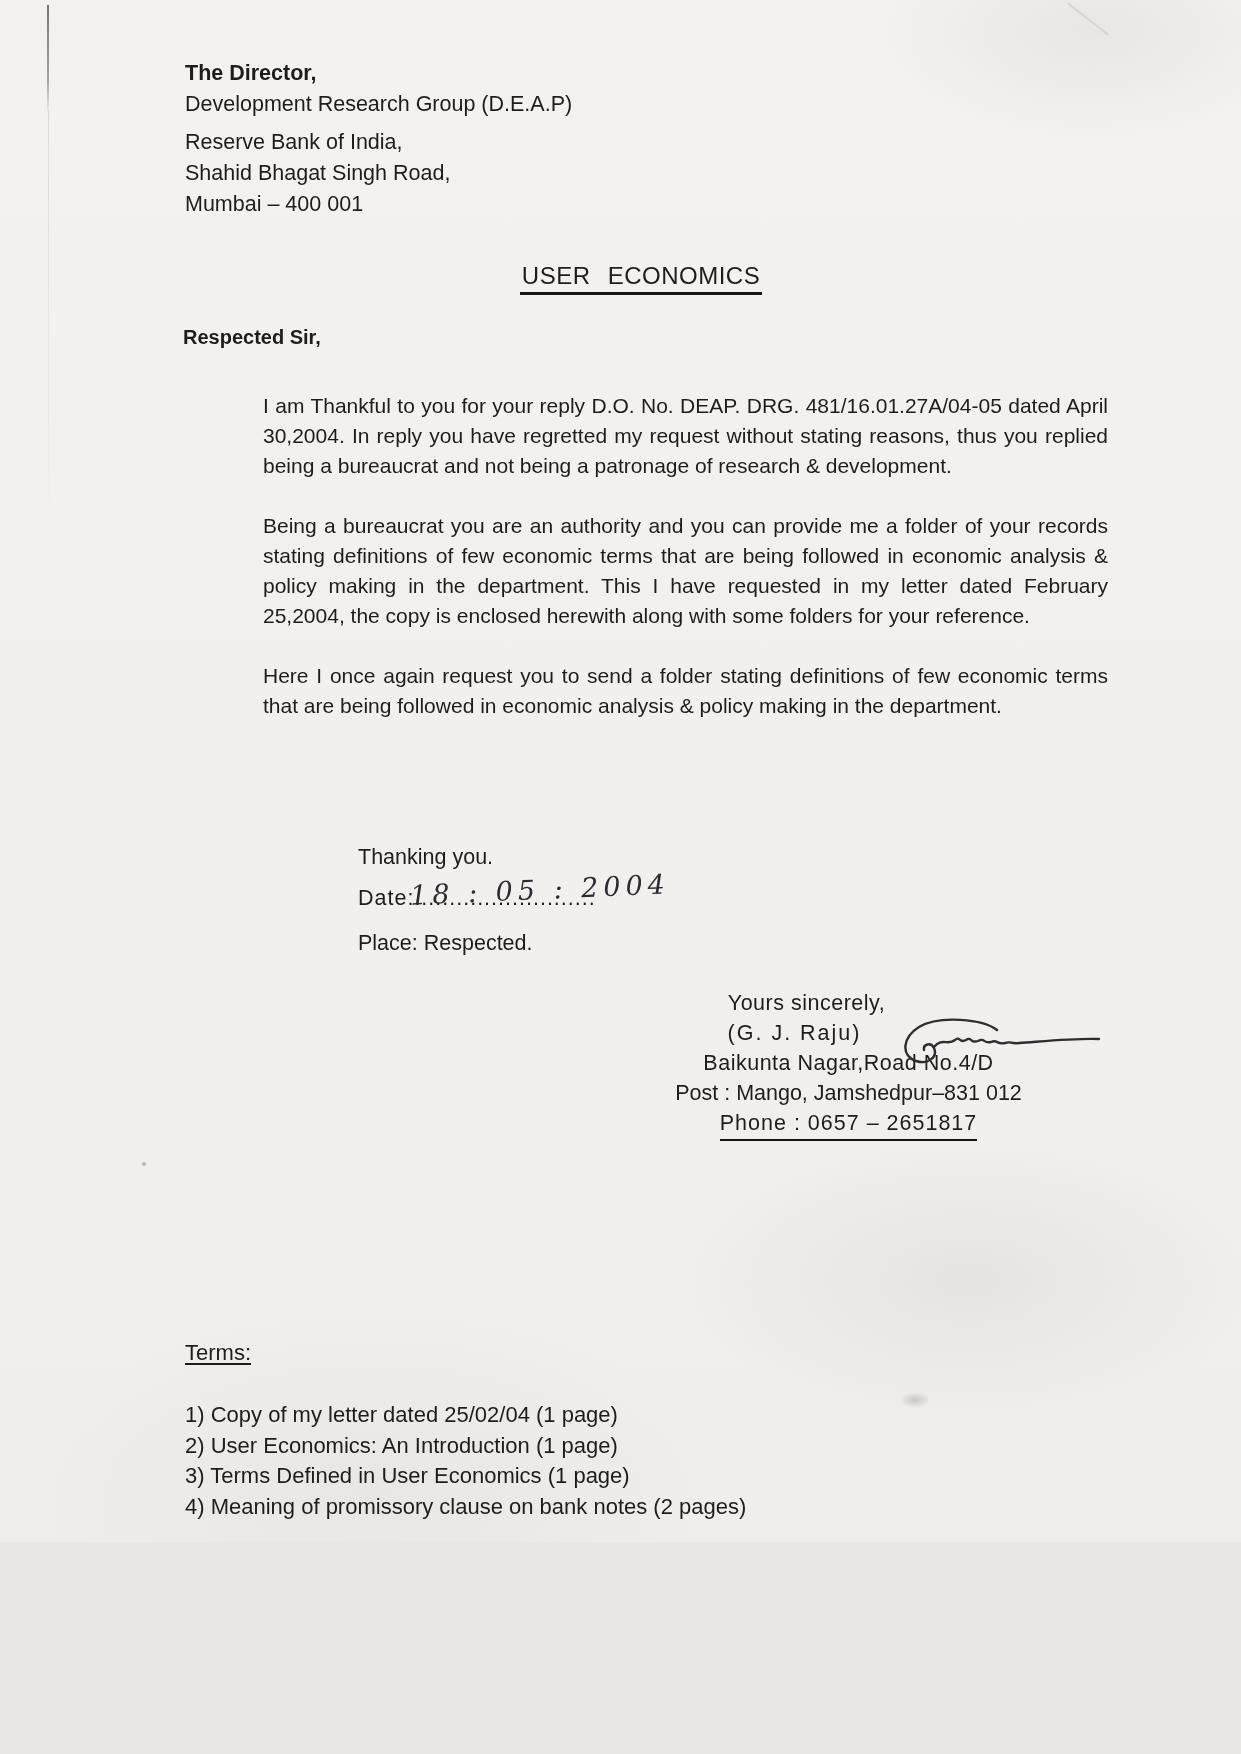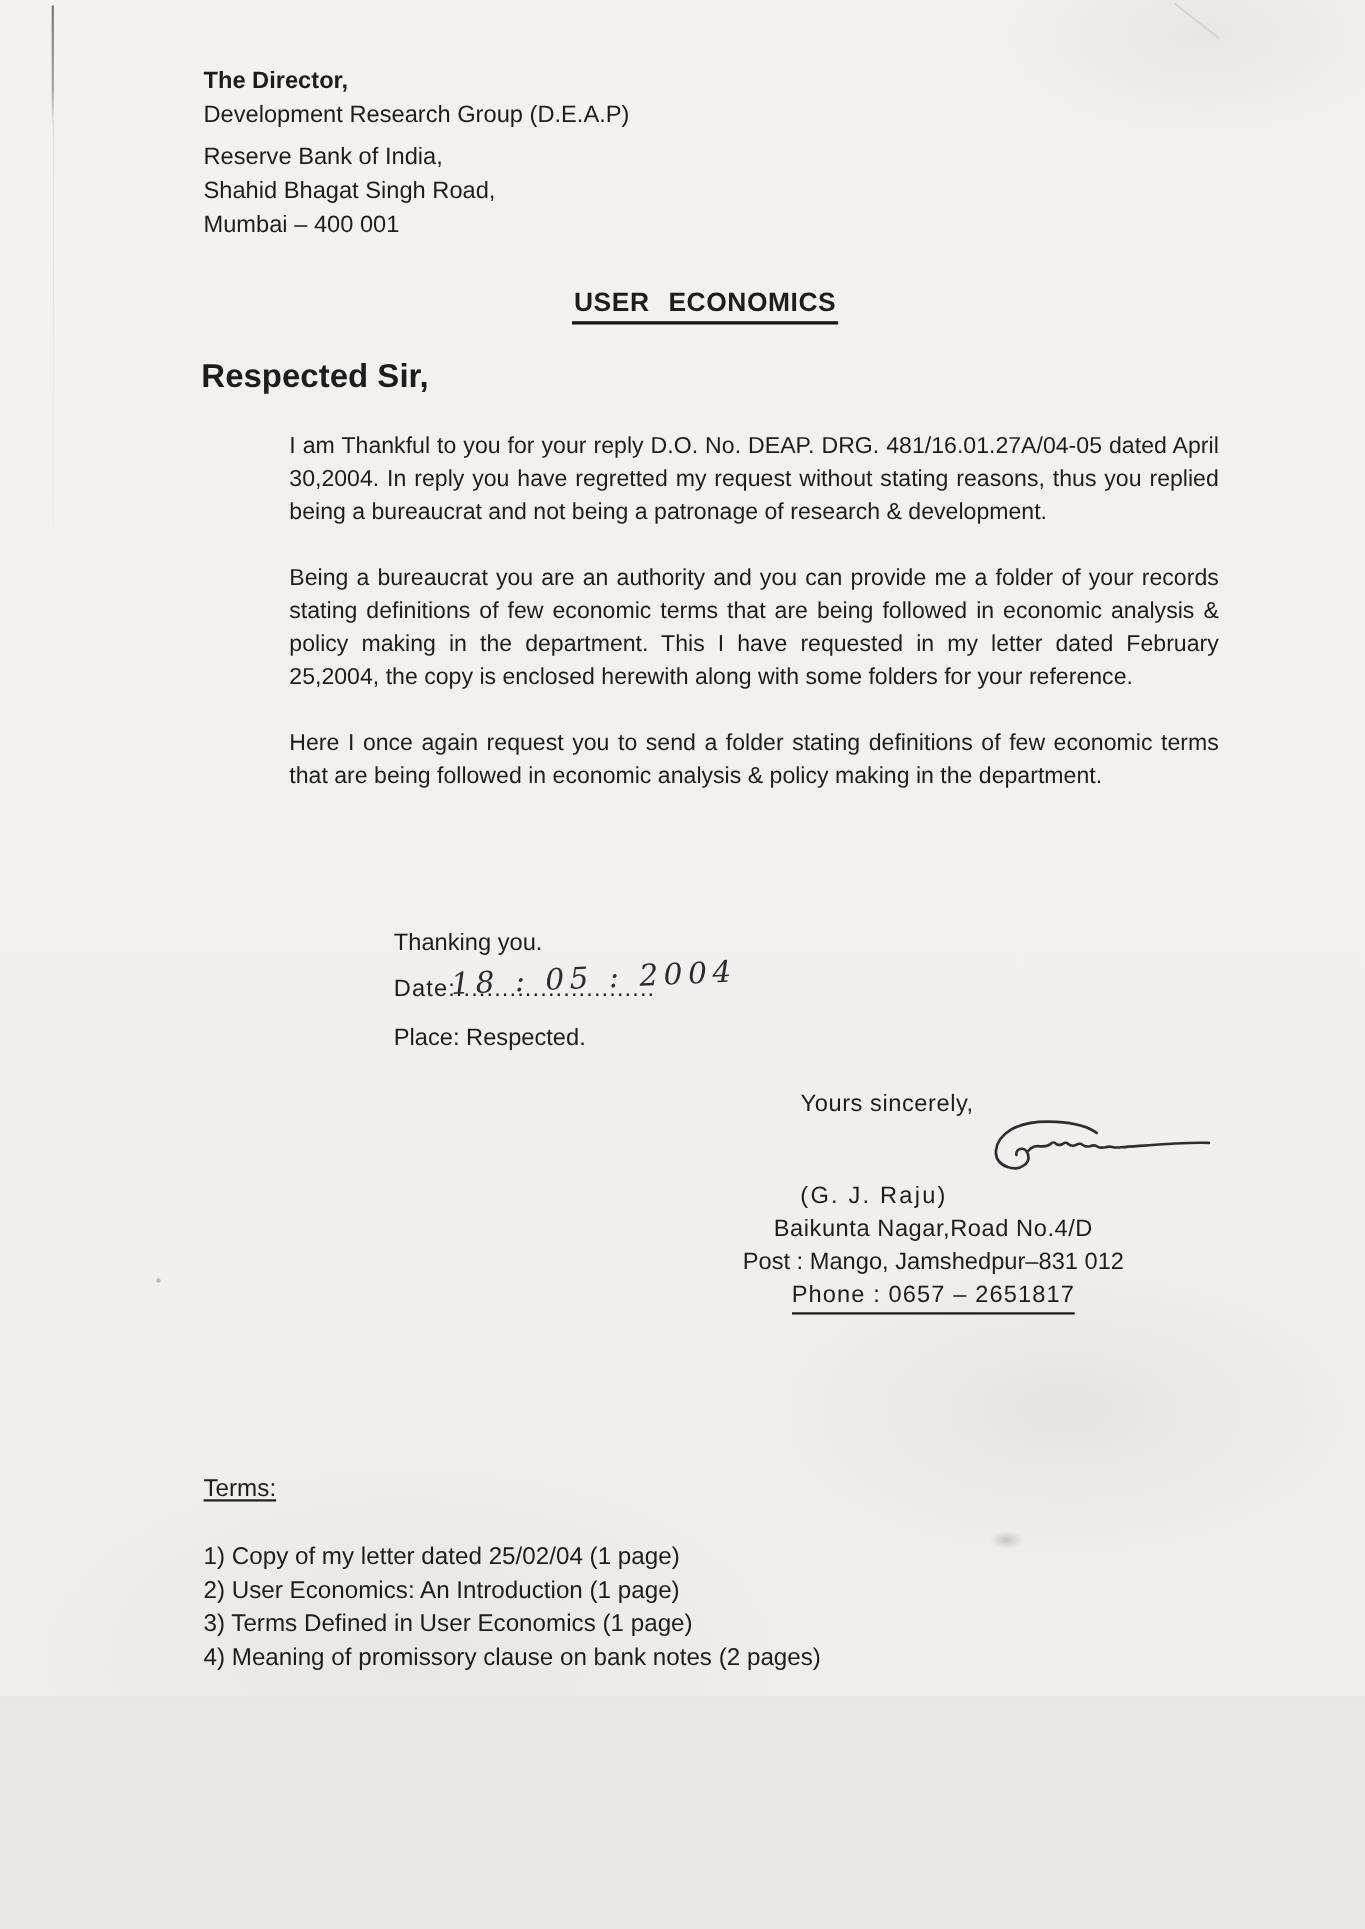--- a/index.html
+++ b/index.html
@@ -46,25 +46,25 @@
 
   
   .recipient { left: 185px; top: 58px; font-size: 21.5px; line-height: 31px; }
   .recipient .bold { font-weight: bold; }
   .recipient .gap { height: 7px; }
 
   
   .subject-wrap { left: 185px; top: 262px; width: 912px; text-align: center; }
   .subject {
     display: inline-block;
-    font-weight: bold; font-size: 24px; letter-spacing: .5px; word-spacing: 10px;
+    font-weight: normal; font-size: 24px; letter-spacing: .5px; word-spacing: 10px;
     border-bottom: 3px solid #151515; padding: 0 2px 2px 2px;
   }
 
-  .salutation { left: 183px; top: 326px; font-size: 30px; font-weight: bold; }
+  .salutation { left: 183px; top: 326px; font-size: 20px; font-weight: bold; }
 
   
   .body-block { left: 263px; top: 391px; width: 845px; }
   .body-block p {
     margin: 0 0 30px 0;
     font-size: 21px; line-height: 30px;
     text-align: justify;
   }
 
   
@@ -76,21 +76,21 @@
     position: absolute; left: 52px; top: -12px;
     font-family: "DejaVu Serif", serif; font-style: italic;
     font-size: 27px; color: #2c2c30; letter-spacing: 5px;
     transform: rotate(-2.5deg); white-space: nowrap;
   }
 
   
   .signoff { left: 600px; top: 988px; width: 497px; text-align: center; font-size: 21.5px; line-height: 30px; }
   .signoff .valediction { padding-right: 84px; letter-spacing: .5px; }
   .signoff .sig-svg { position: absolute; right: -10px; top: 28px; }
-  .signoff .name { margin-top: 54px; padding-right: 108px; letter-spacing: 2px; }
+  .signoff .name { padding-right: 108px; letter-spacing: 2px; }
   .signoff .addr1 { letter-spacing: .5px; }
   .signoff .phone { display: inline-block; border-bottom: 2px solid #161616; padding-bottom: 1px; letter-spacing: 1px; }
 
   
   .encl { left: 185px; top: 1340px; font-size: 22px; }
   .encl .encl-heading { text-decoration: underline; text-underline-offset: 3px; margin-bottom: 34px; }
   .encl .encl-item { line-height: 30.5px; }
 
   .corner-scribble { left: 1188px; top: 1658px; }
 </style>

